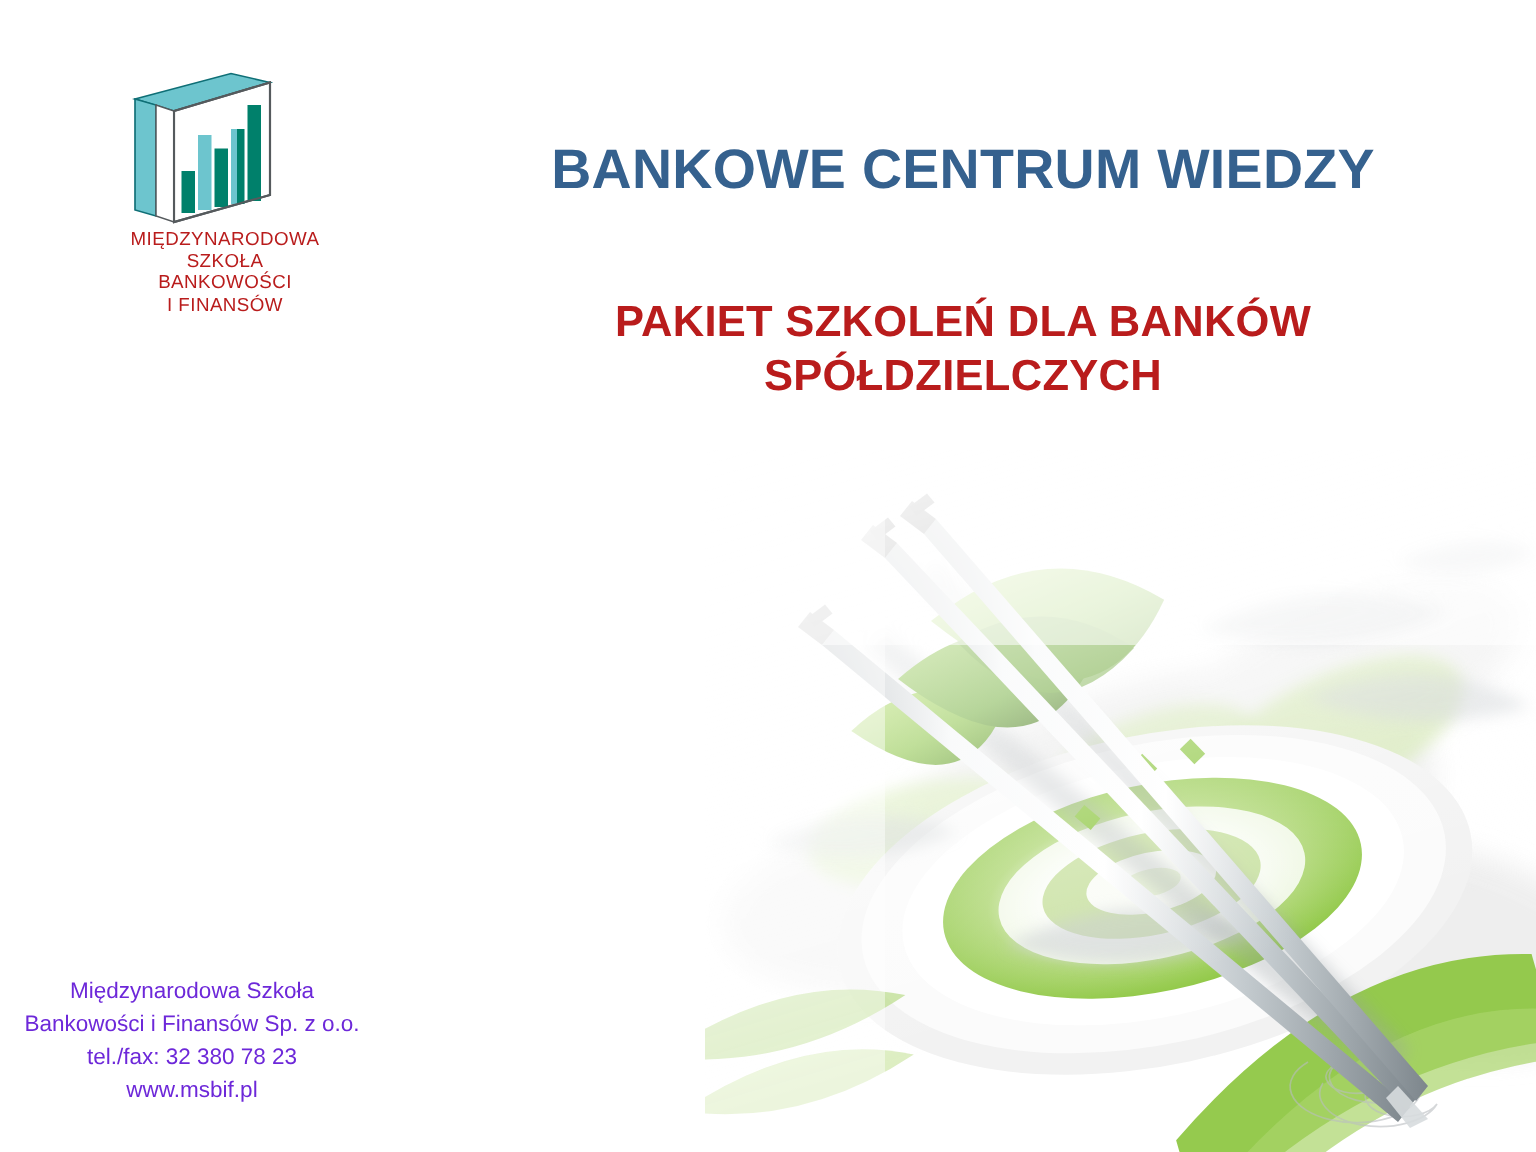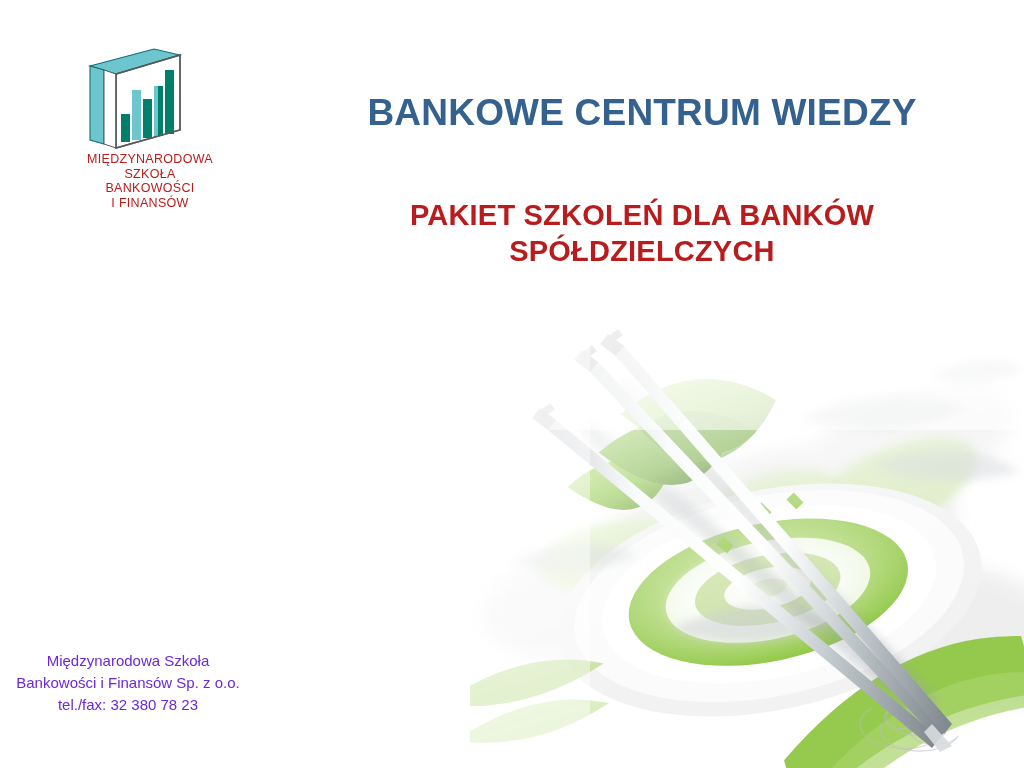--- a/index.html
+++ b/index.html
@@ -279,15 +279,16 @@
   </div>
 
   <h1 id="title-main">BANKOWE CENTRUM WIEDZY</h1>
 
   <h2 id="title-sub">PAKIET SZKOLEŃ DLA BANKÓW SPÓŁDZIELCZYCH</h2>
 
   <div id="contact-block">
     <div>Międzynarodowa Szkoła</div>
     <div>Bankowości i Finansów Sp. z o.o.</div>
     <div>tel./fax: 32 380 78 23</div>
+    <div>www.msbif.pl</div>
   </div>
 
 </div>
 
 </body></html>

